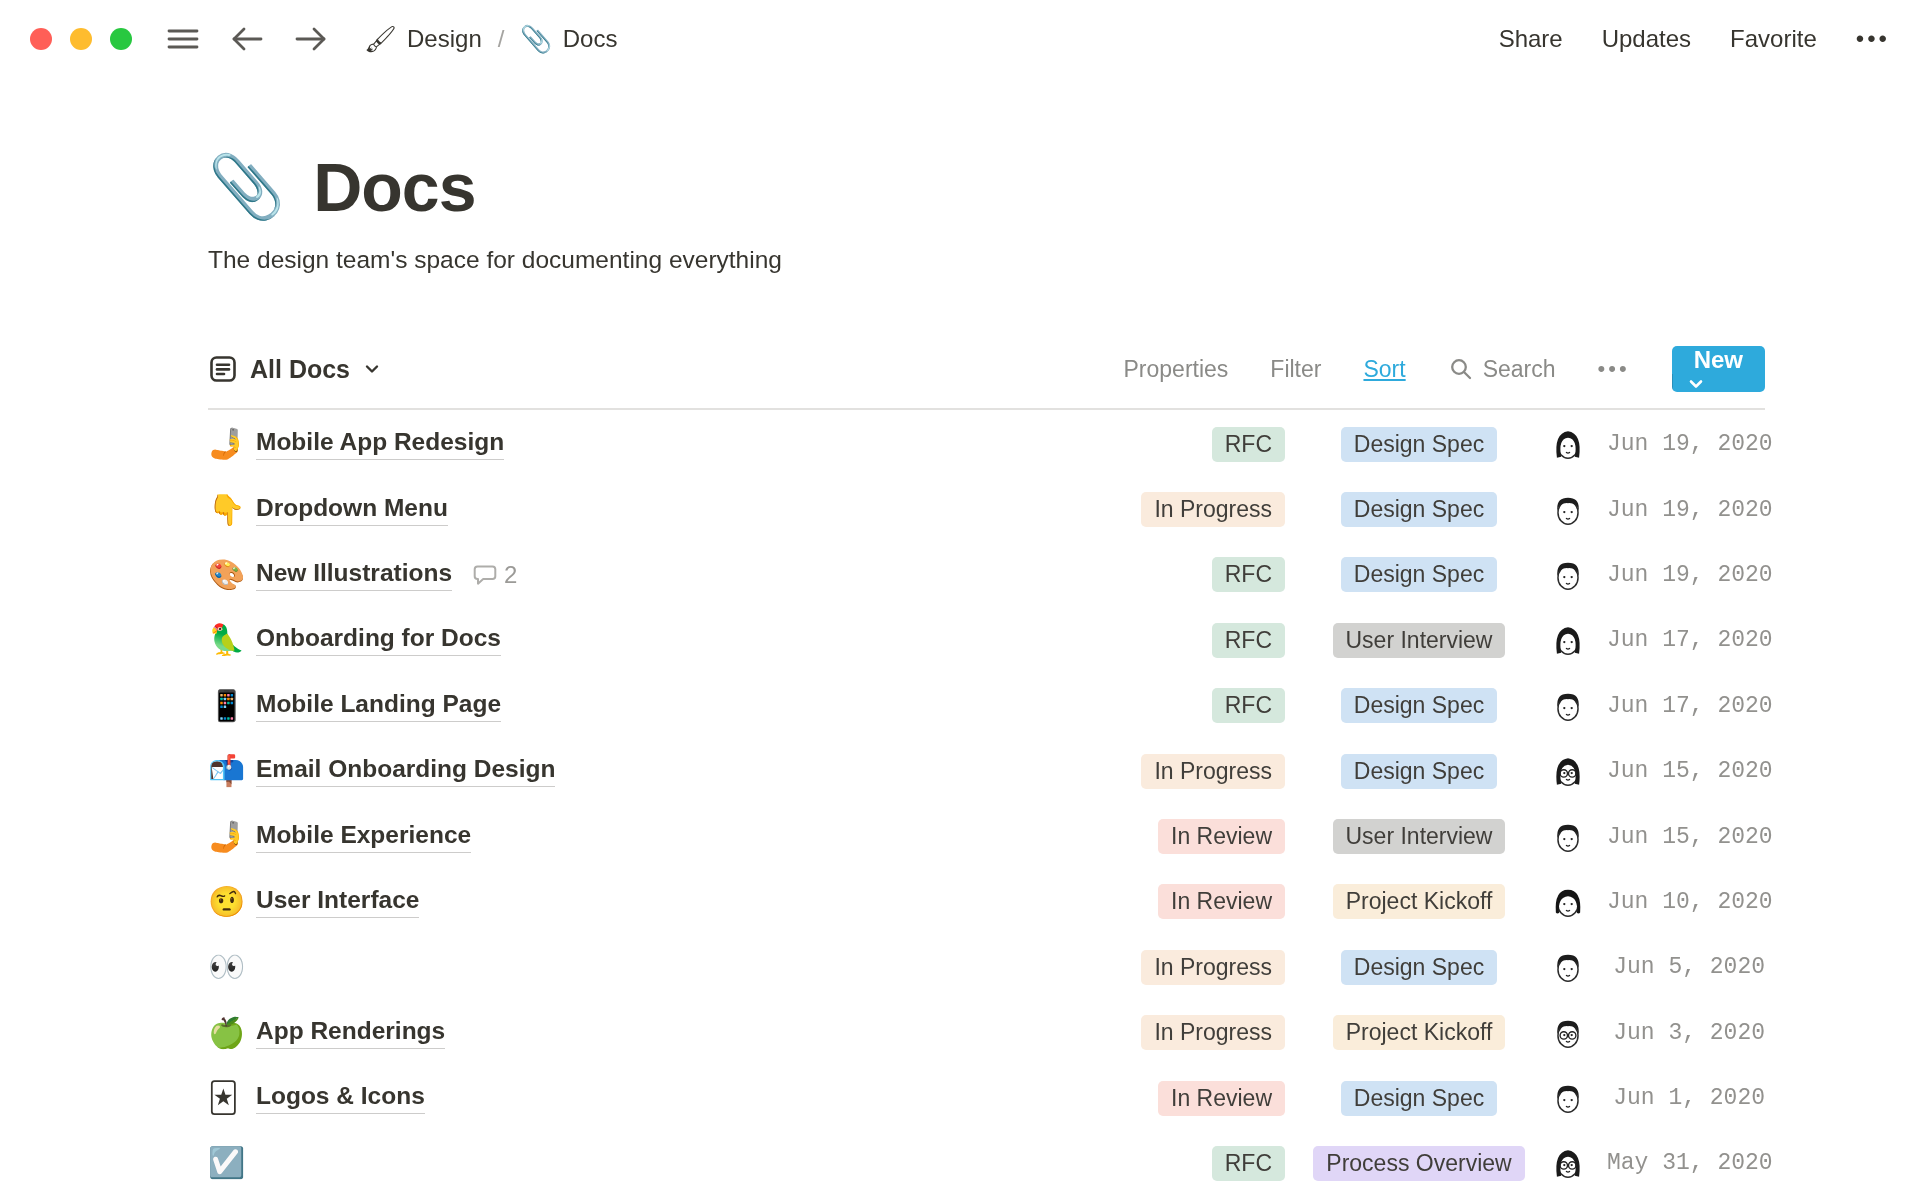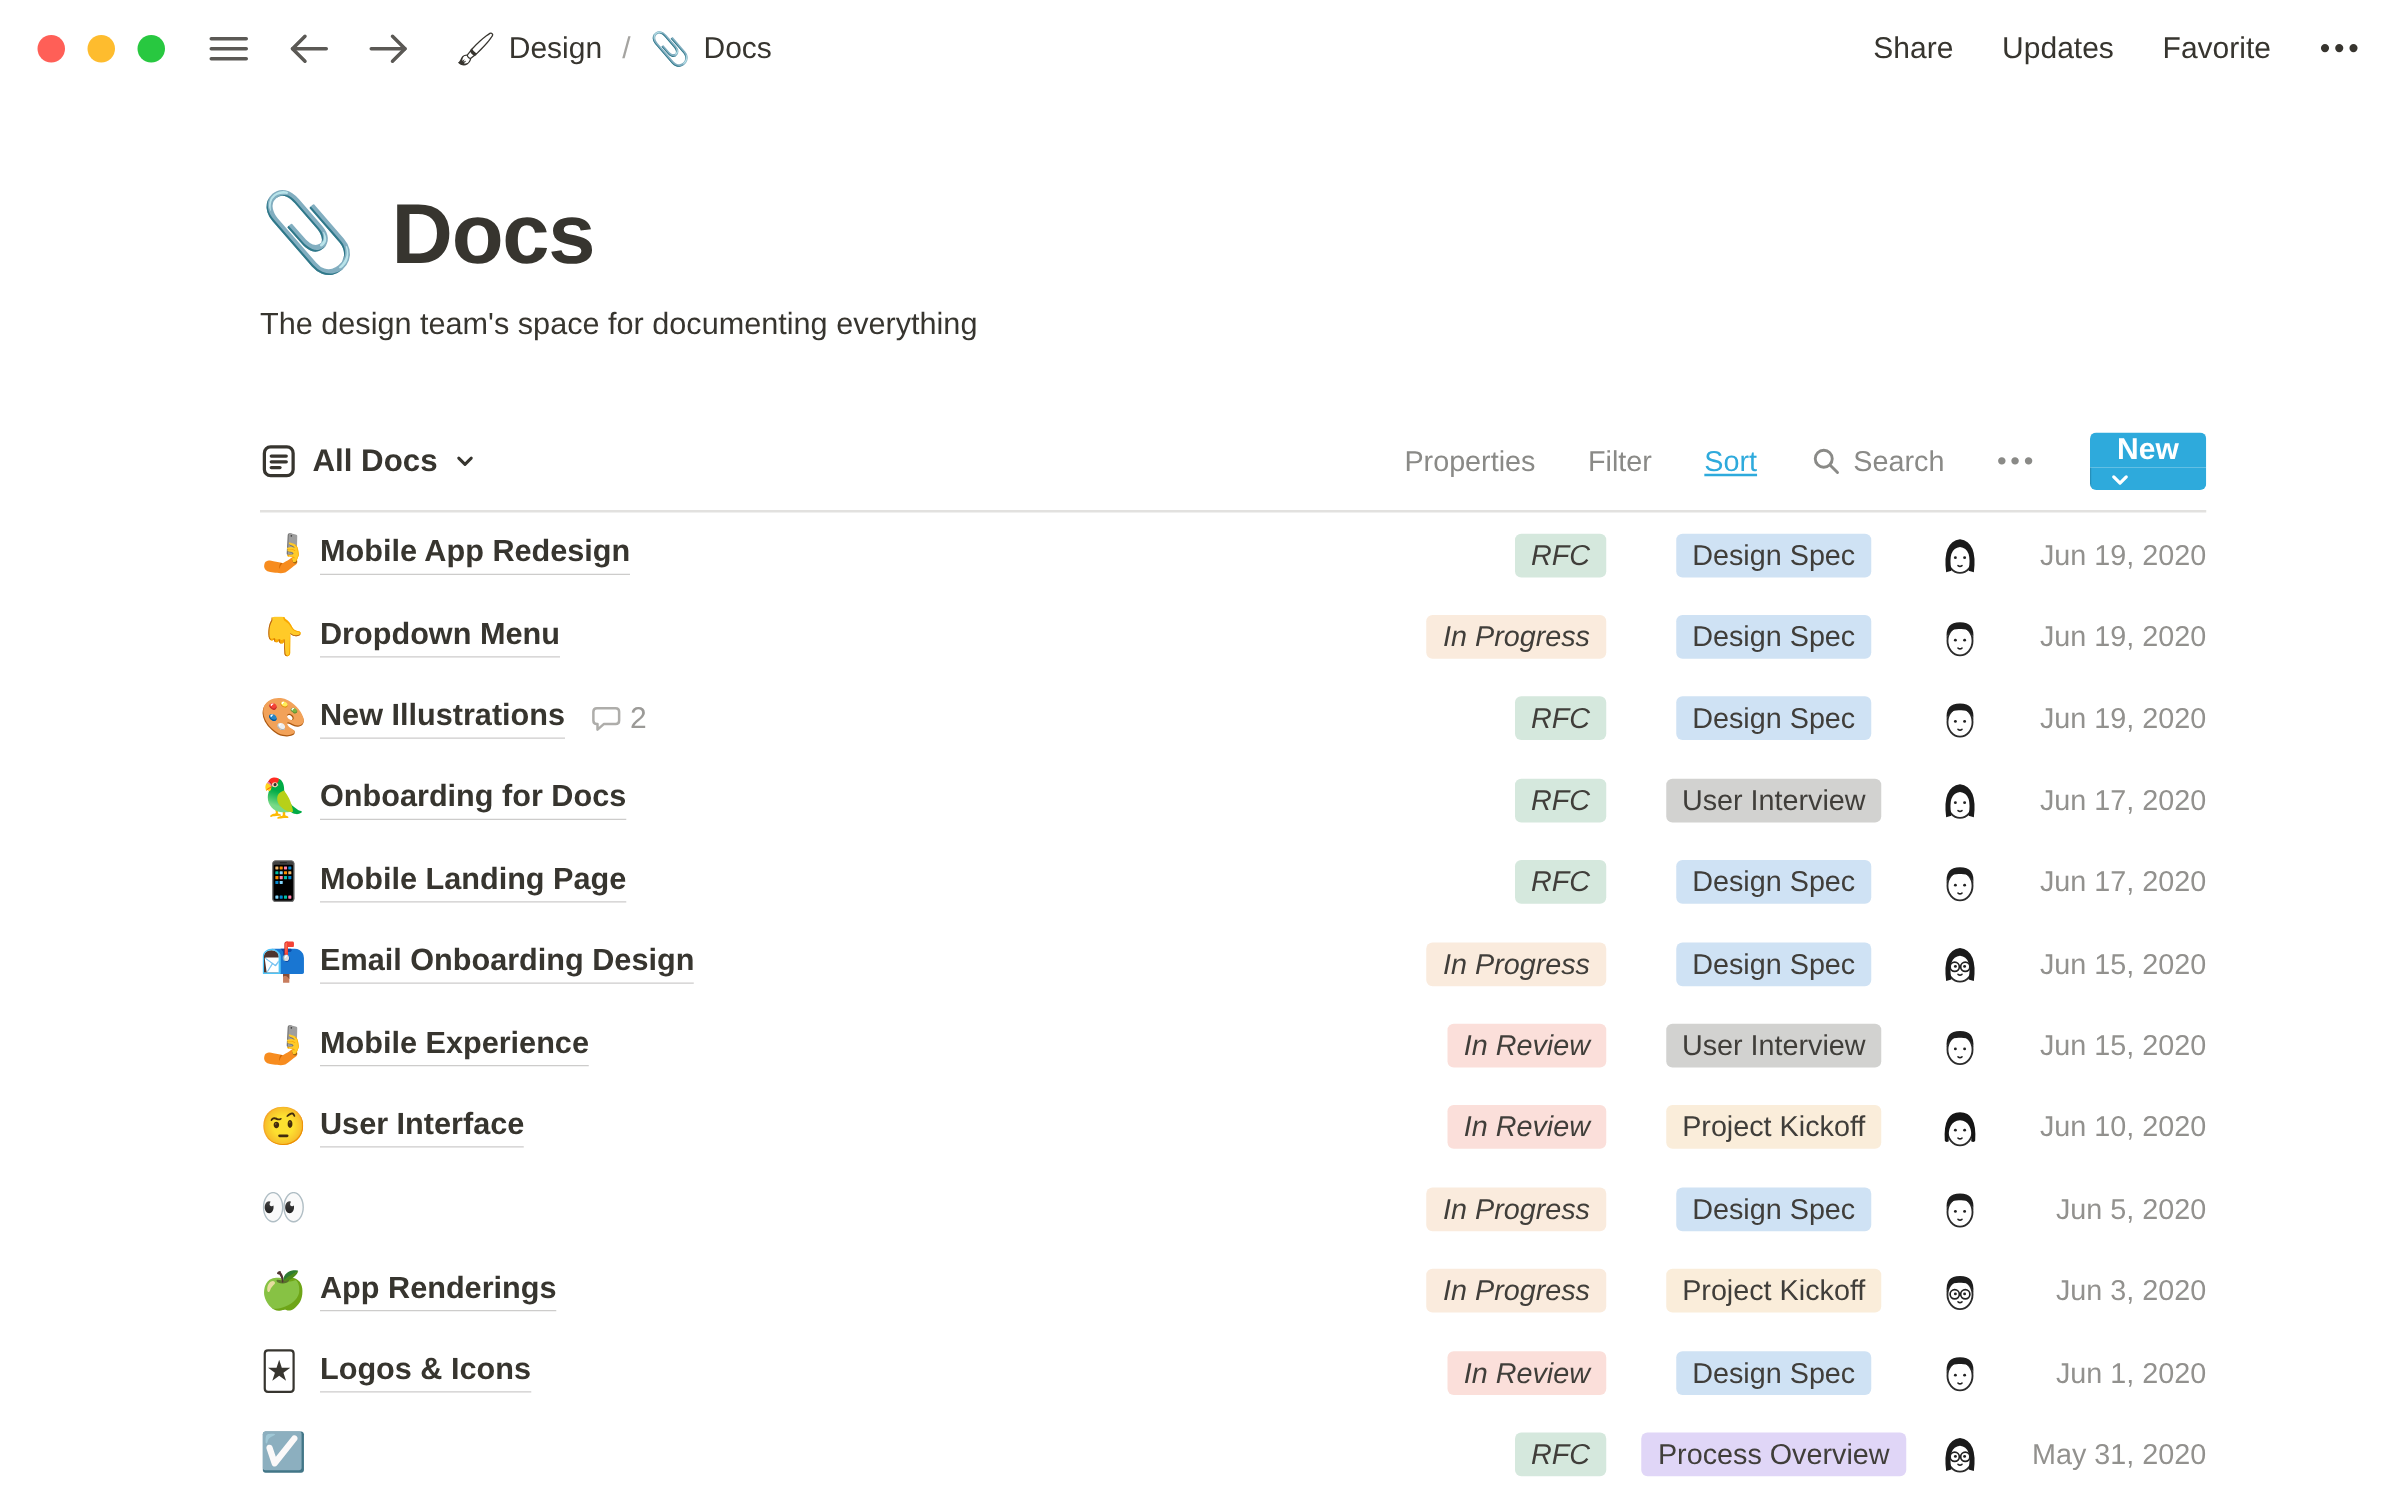--- a/index.html
+++ b/index.html
@@ -45,24 +45,24 @@
 
   .divider { margin-top:16px; height:1.5px; background:#E2E1DF; }
 
   
   .doc-list { margin-top:2px; }
   .doc-row { height:65.4px; display:flex; align-items:center; }
   .row-left { flex:1; display:flex; align-items:center; min-width:0; }
   .doc-emoji { width:48px; font-size:30px; line-height:1; flex:none; }
   .doc-title { font-size:24.5px; font-weight:600; color:#37352F; border-bottom:1.5px solid rgba(55,53,47,0.25); padding-bottom:3px; white-space:nowrap; cursor:pointer; }
   .comment-ind { display:flex; align-items:center; gap:6px; margin-left:20px; color:#9B9A97; font-size:24px; }
-  .col-status { width:250px; text-align:right; flex:none;font-style:italic; }
+  .col-status { width:250px; text-align:right; flex:none; }
   .col-type { width:220px; margin-left:24px; text-align:center; flex:none; white-space:nowrap; }
   .col-avatar { width:62px; margin-left:8px; flex:none; display:flex; justify-content:center; }
-  .col-date { width:158px; margin-left:8px; text-align:right; flex:none; font-size:23px; color:#92918E; white-space:nowrap; }
+  .col-date { width:158px; margin-left:8px; text-align:right; flex:none; font-size:23px; color:#92918E; white-space:nowrap;font-family:Liberation Mono, monospace; }
   .badge { display:inline-block; padding:4px 13px; border-radius:5px; font-size:23px; color:#403E3A; white-space:nowrap; }
   .avatar { width:38px; height:38px; }
 </style>
 </head>
 <body>
 
 <header class="topbar">
   <div class="topbar-left">
     <div class="lights">
       <span class="light red"></span>

